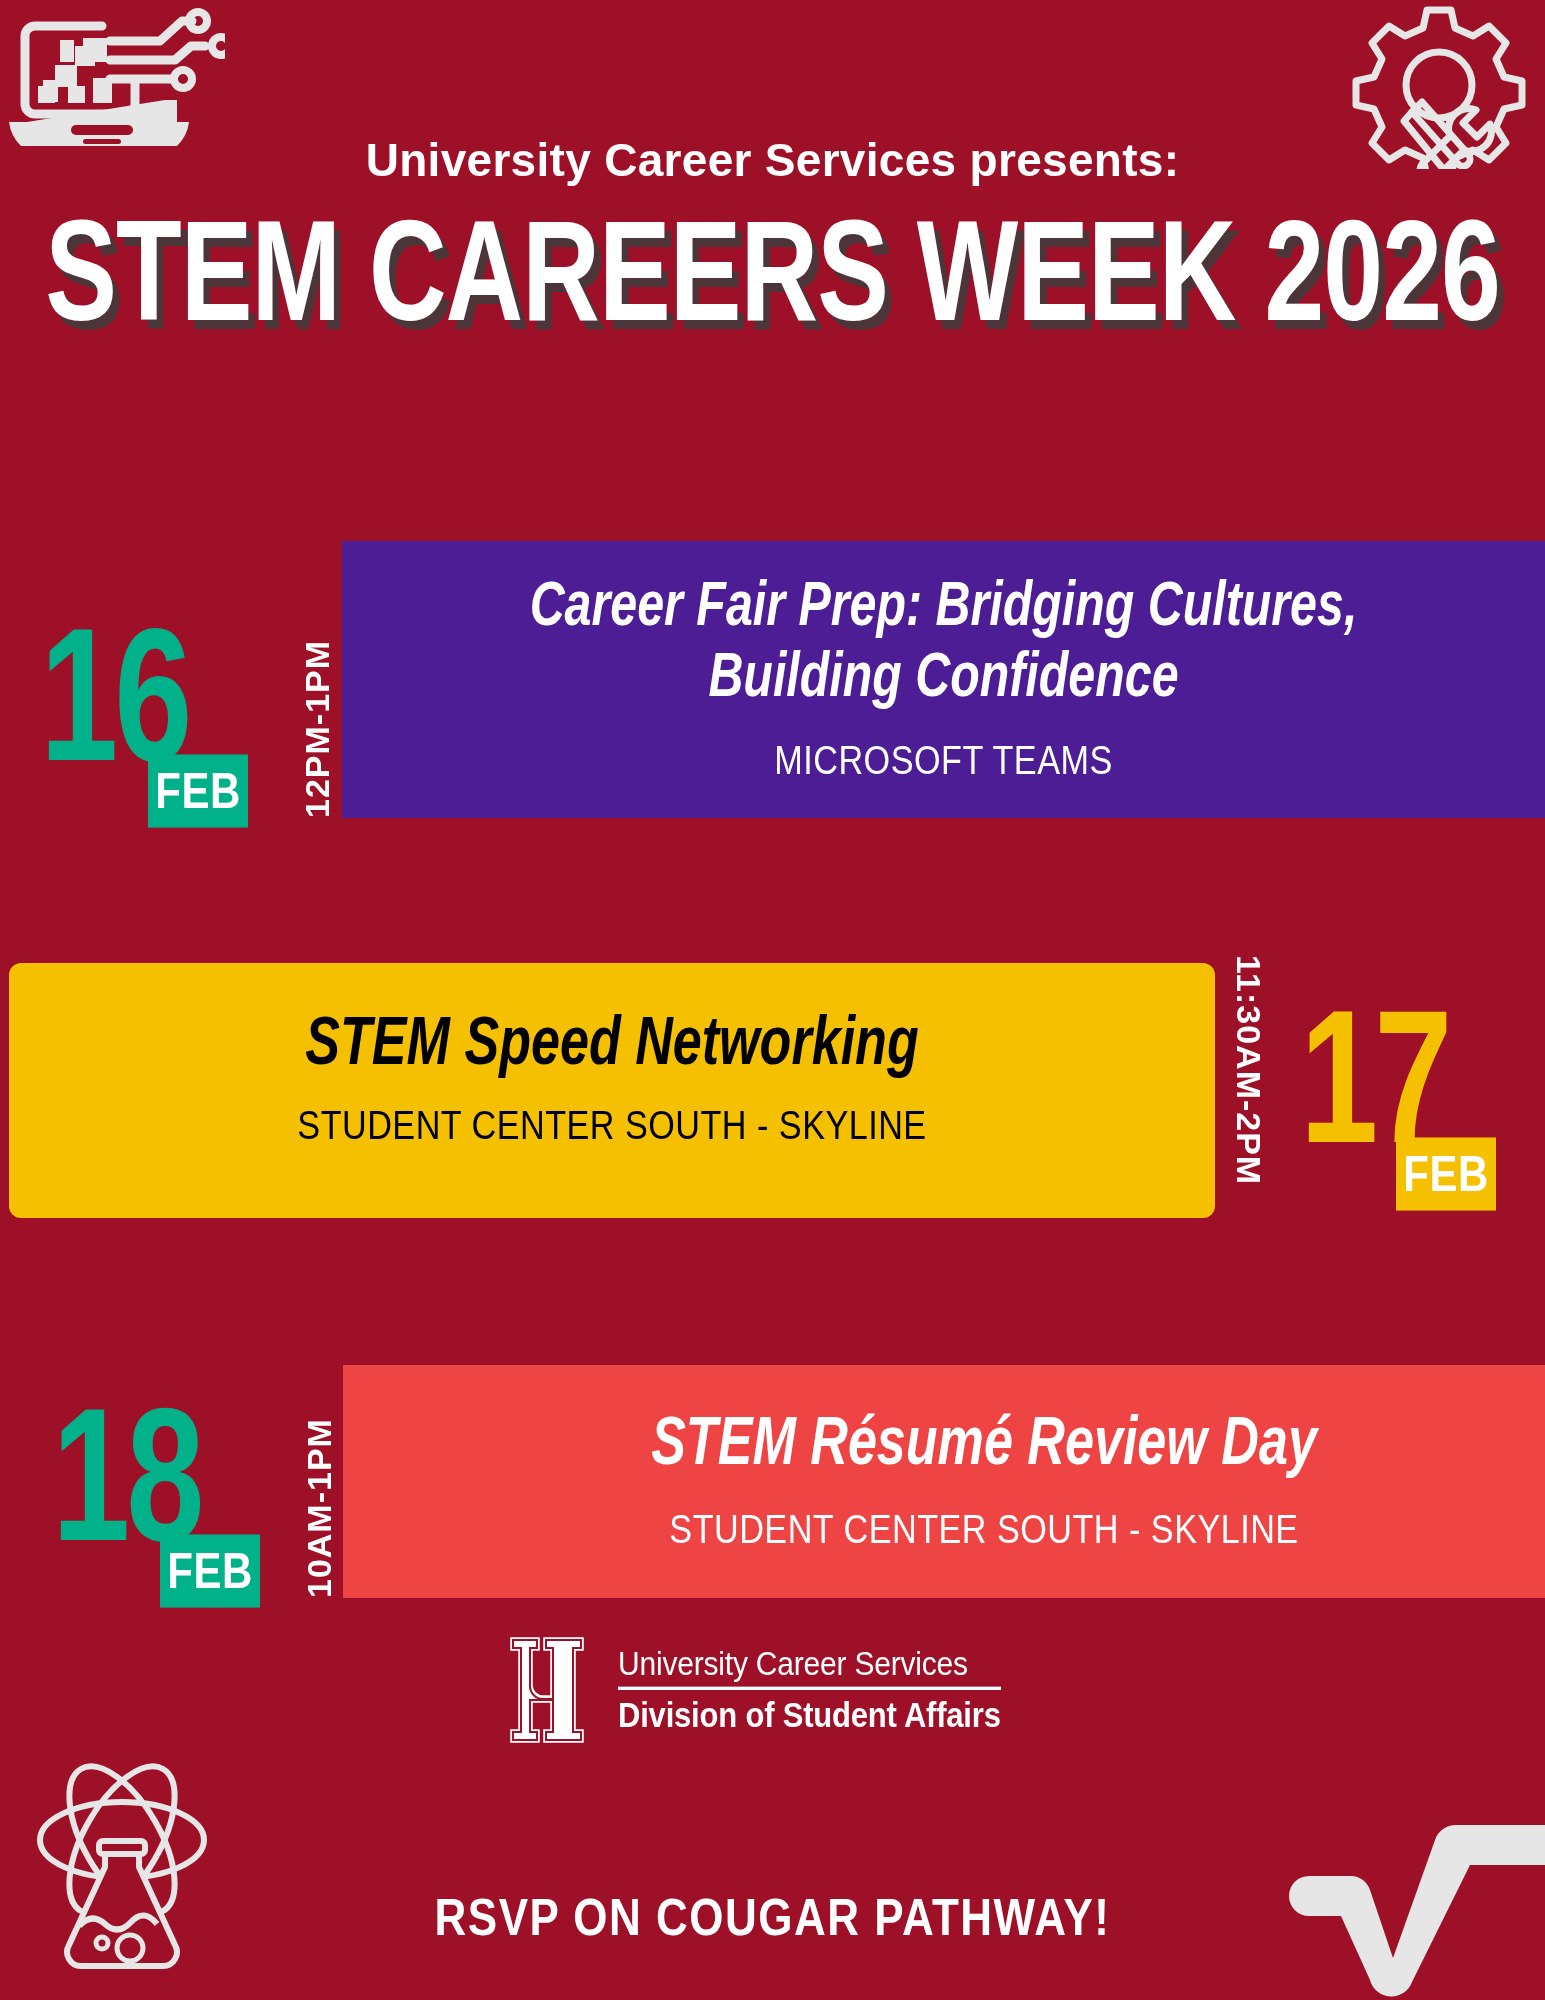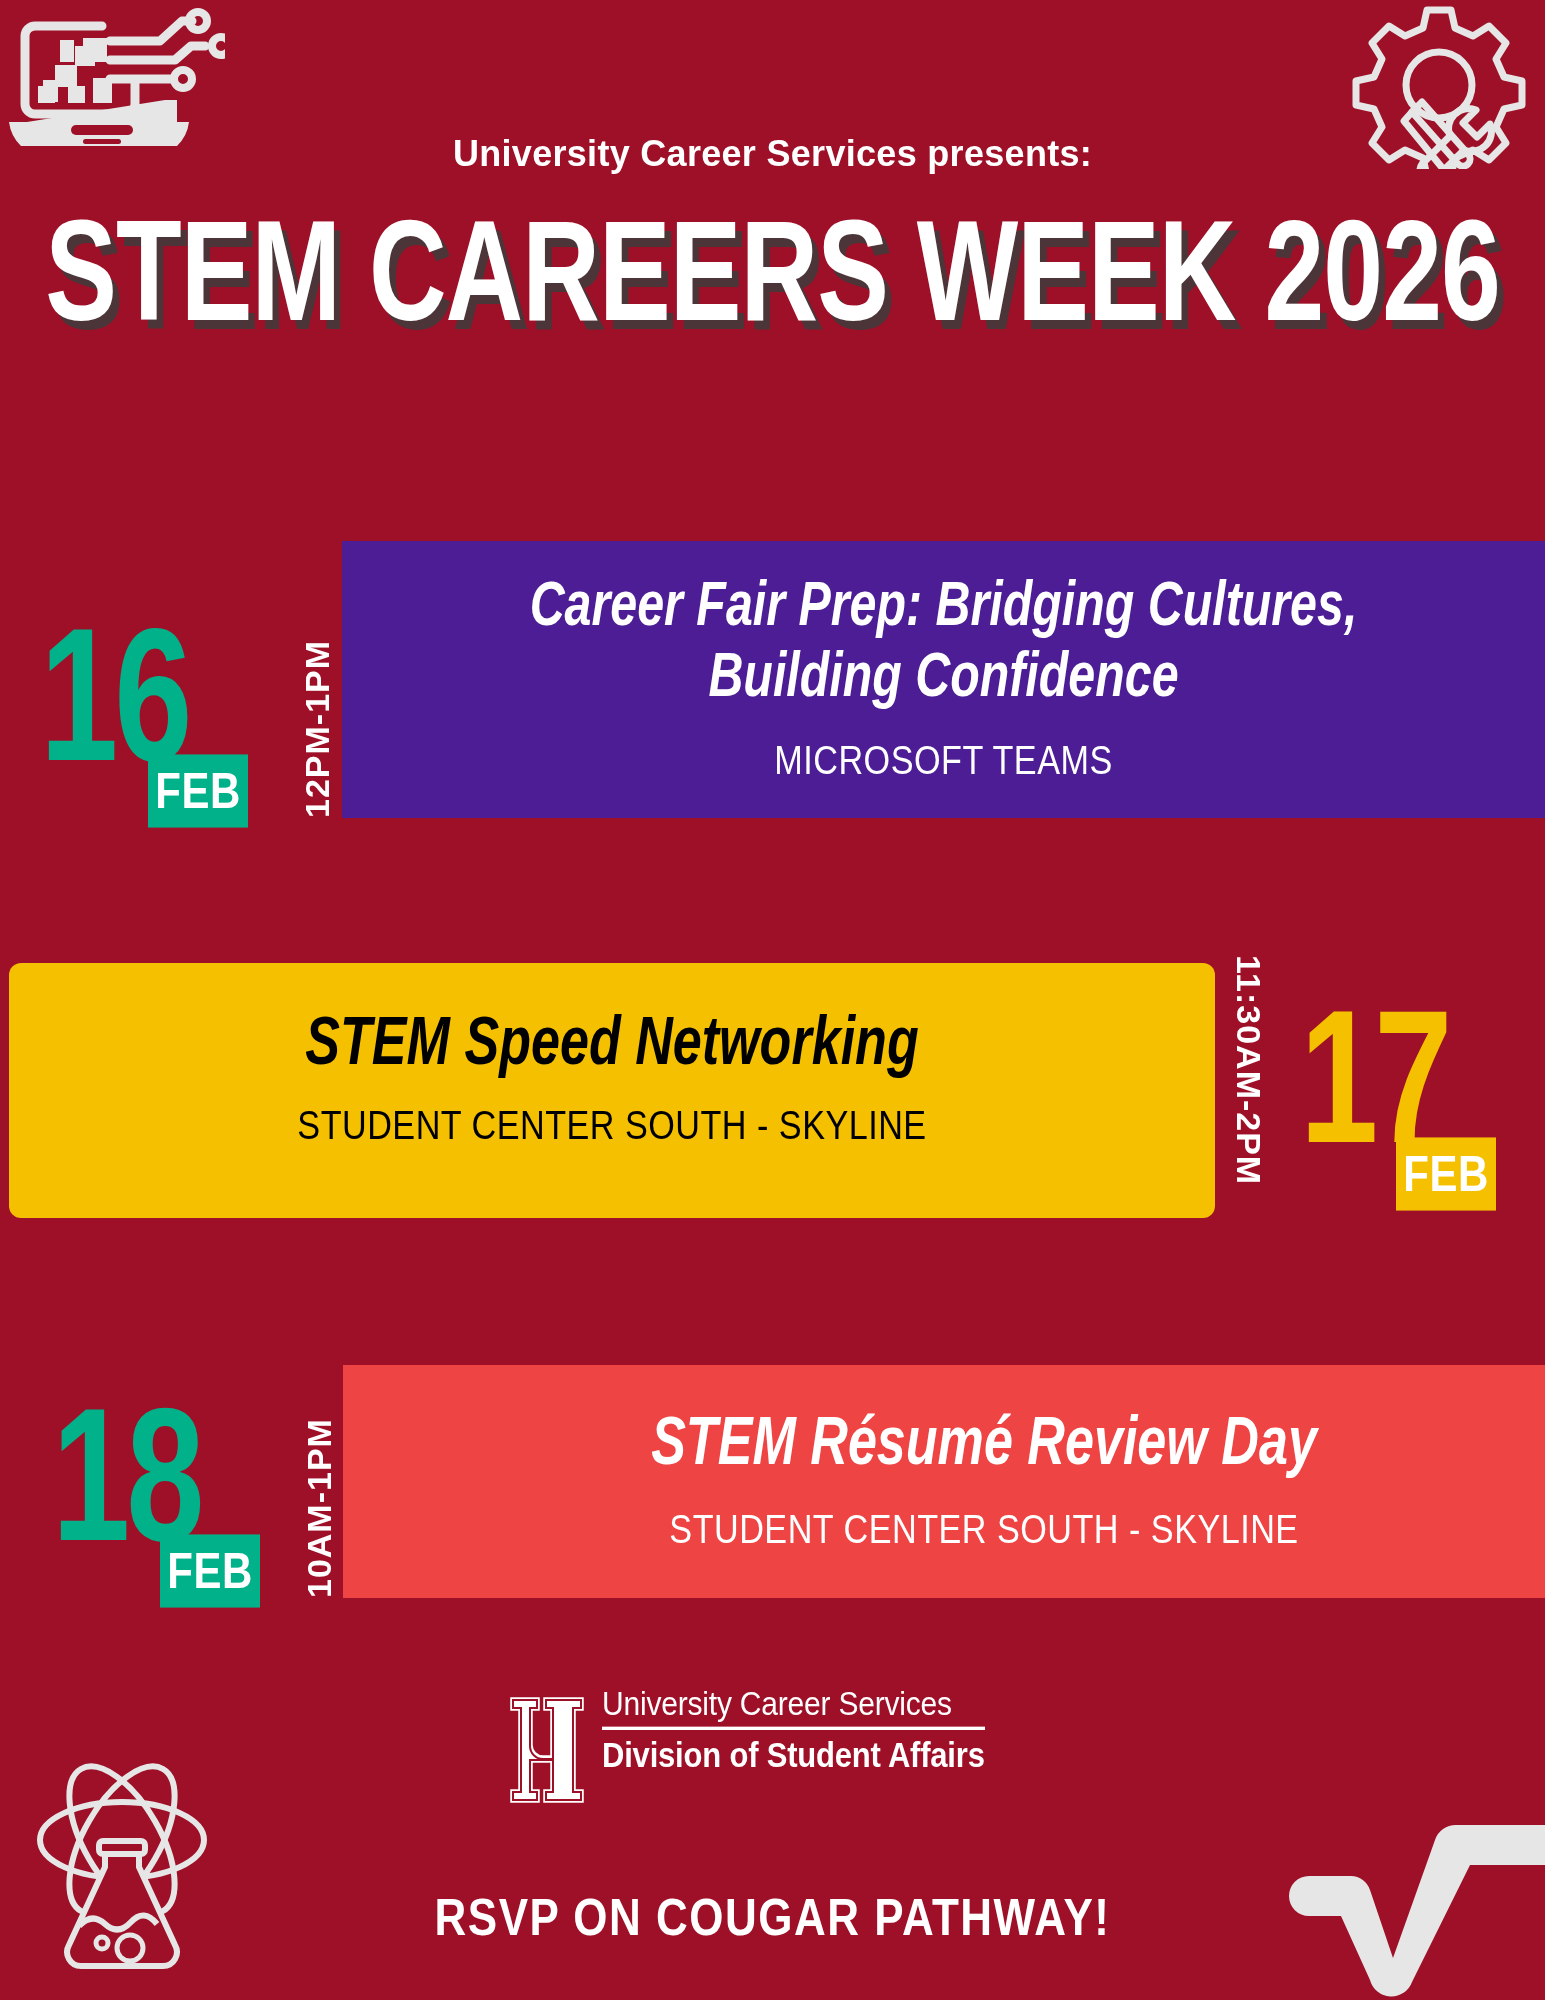--- a/index.html
+++ b/index.html
@@ -48,21 +48,21 @@
   }
 
   
   .presents {
     position: absolute;
     top: 133px;
     left: 0;
     width: 100%;
     text-align: center;
     color: #ffffff;
-    font-size: 36px;
+    font-size: 46px;
     font-weight: 600;
     letter-spacing: 0.3px;
   }
   .main-title {
     position: absolute;
     top: 196px;
     left: 0;
     width: 100%;
     text-align: center;
     color: #ffffff;
@@ -128,24 +128,24 @@
     font-size: 34px;
     letter-spacing: 1px;
     white-space: nowrap;
     transform-origin: left top;
   }
 
   
   .uh-logo {
     position: absolute;
     left: 505px;
-    top: 1690px;
+    top: 1630px;
     display: flex;
-    align-items: flex-start;
-    gap: 2px;
+    align-items: center;
+    gap: 18px;
   }
   .uh-mark { width: 95px; height: 120px; flex: 0 0 auto; }
   .uh-text { display: flex; flex-direction: column; color: #ffffff; }
   .uh-line1 {
     font-size: 30px;
     font-weight: 500;
     letter-spacing: -0.2px;
     padding-bottom: 3px;
     border-bottom: 3px solid #ffffff;
     transform: scaleY(1.12);

